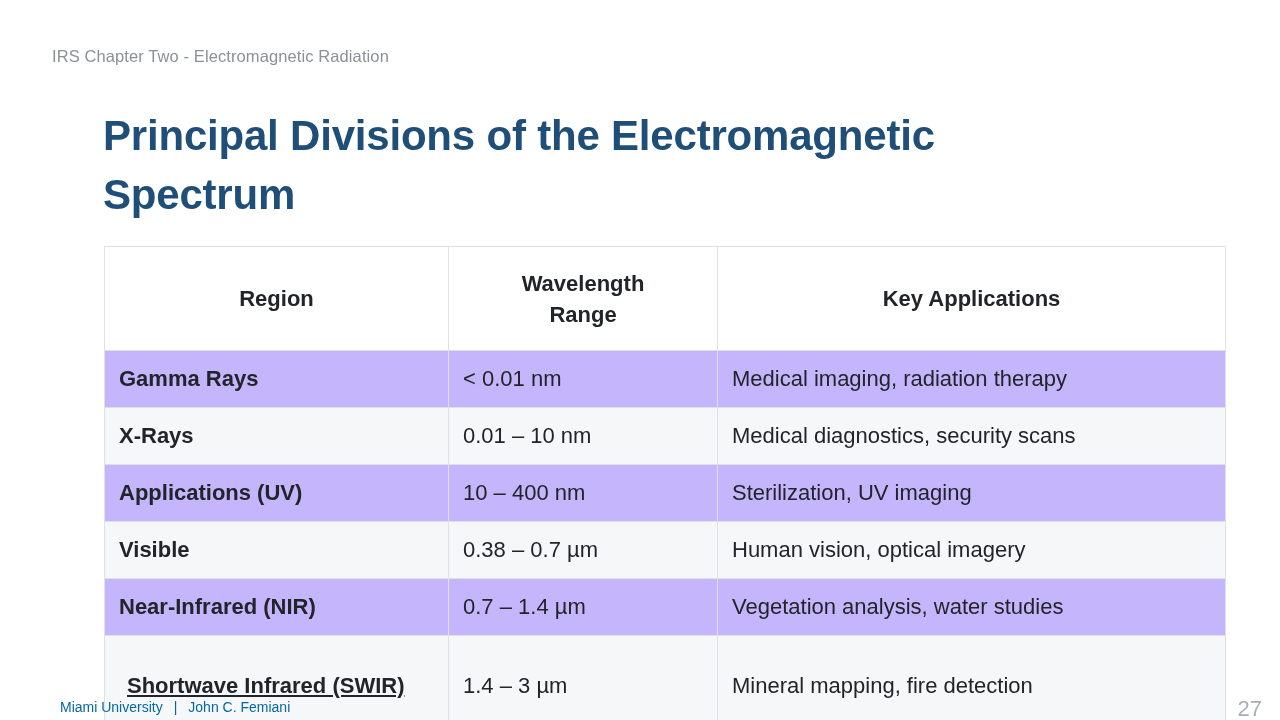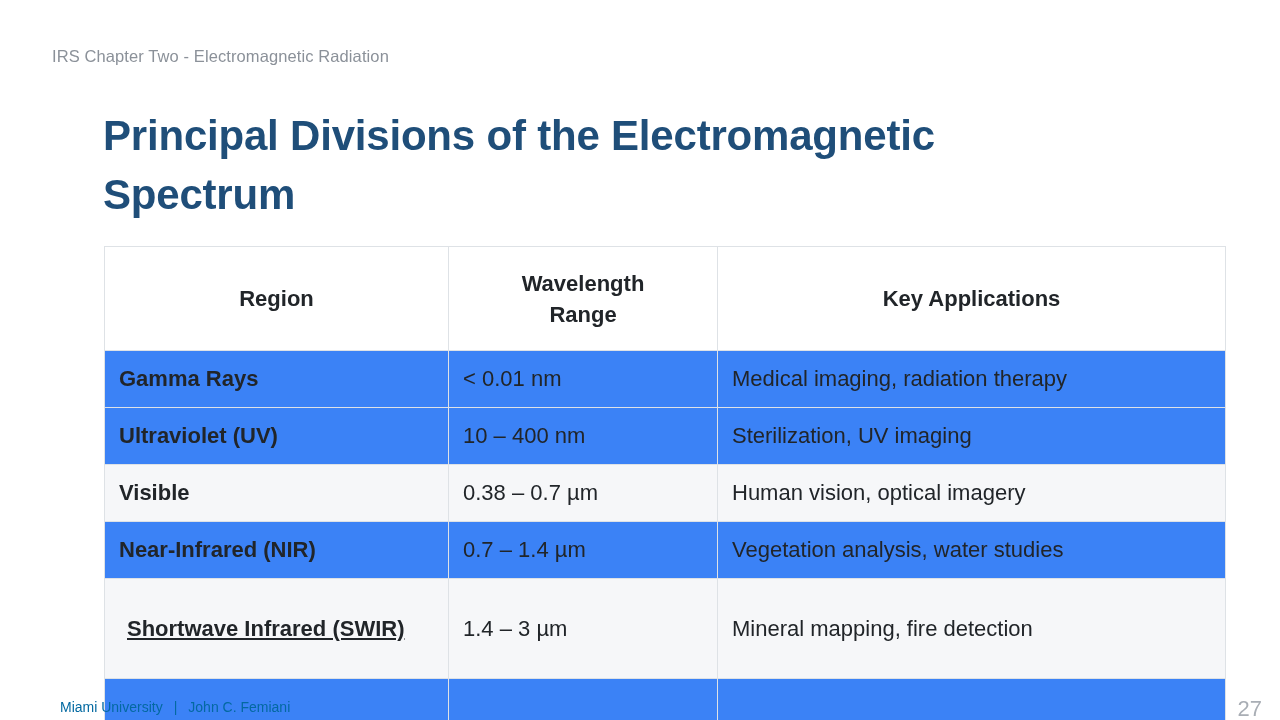--- a/index.html
+++ b/index.html
@@ -80,21 +80,21 @@
   }
 
   table.spectrum thead th.hdr-range {
     padding-left: 60px;
     padding-right: 60px;
   }
 
   table.spectrum tbody tr { height: 57px; }
   table.spectrum tbody tr.tall { height: 100px; }
 
-  table.spectrum tbody tr.odd  td { background: #3b82f6; }
+  table.spectrum tbody tr.odd  td { background: #c4b5fd; }
   table.spectrum tbody tr.even td { background: #f6f7f9; }
 
   table.spectrum td {
     font-size: 22px;
     color: #212529;
     padding: 6px 14px;
     line-height: 30px;
   }
 
   table.spectrum td.region {
@@ -164,23 +164,28 @@
         </tr>
       </thead>
       <tbody>
 
         <tr class="odd">
           <td class="region">Gamma Rays</td>
           <td class="range">&lt; 0.01 nm</td>
           <td class="apps">Medical imaging, radiation therapy</td>
         </tr>
 
-
-        <tr class="odd">
-          <td class="region">Ultraviolet (UV)</td>
+        <tr class="even">
+          <td class="region">X-Rays</td>
+          <td class="range">0.01 – 10 nm</td>
+          <td class="apps">Medical diagnostics, security scans</td>
+        </tr>
+
+        <tr class="odd">
+          <td class="region">Applications (UV)</td>
           <td class="range">10 – 400 nm</td>
           <td class="apps">Sterilization, UV imaging</td>
         </tr>
 
         <tr class="even">
           <td class="region">Visible</td>
           <td class="range">0.38 – 0.7 µm</td>
           <td class="apps">Human vision, optical imagery</td>
         </tr>
 

